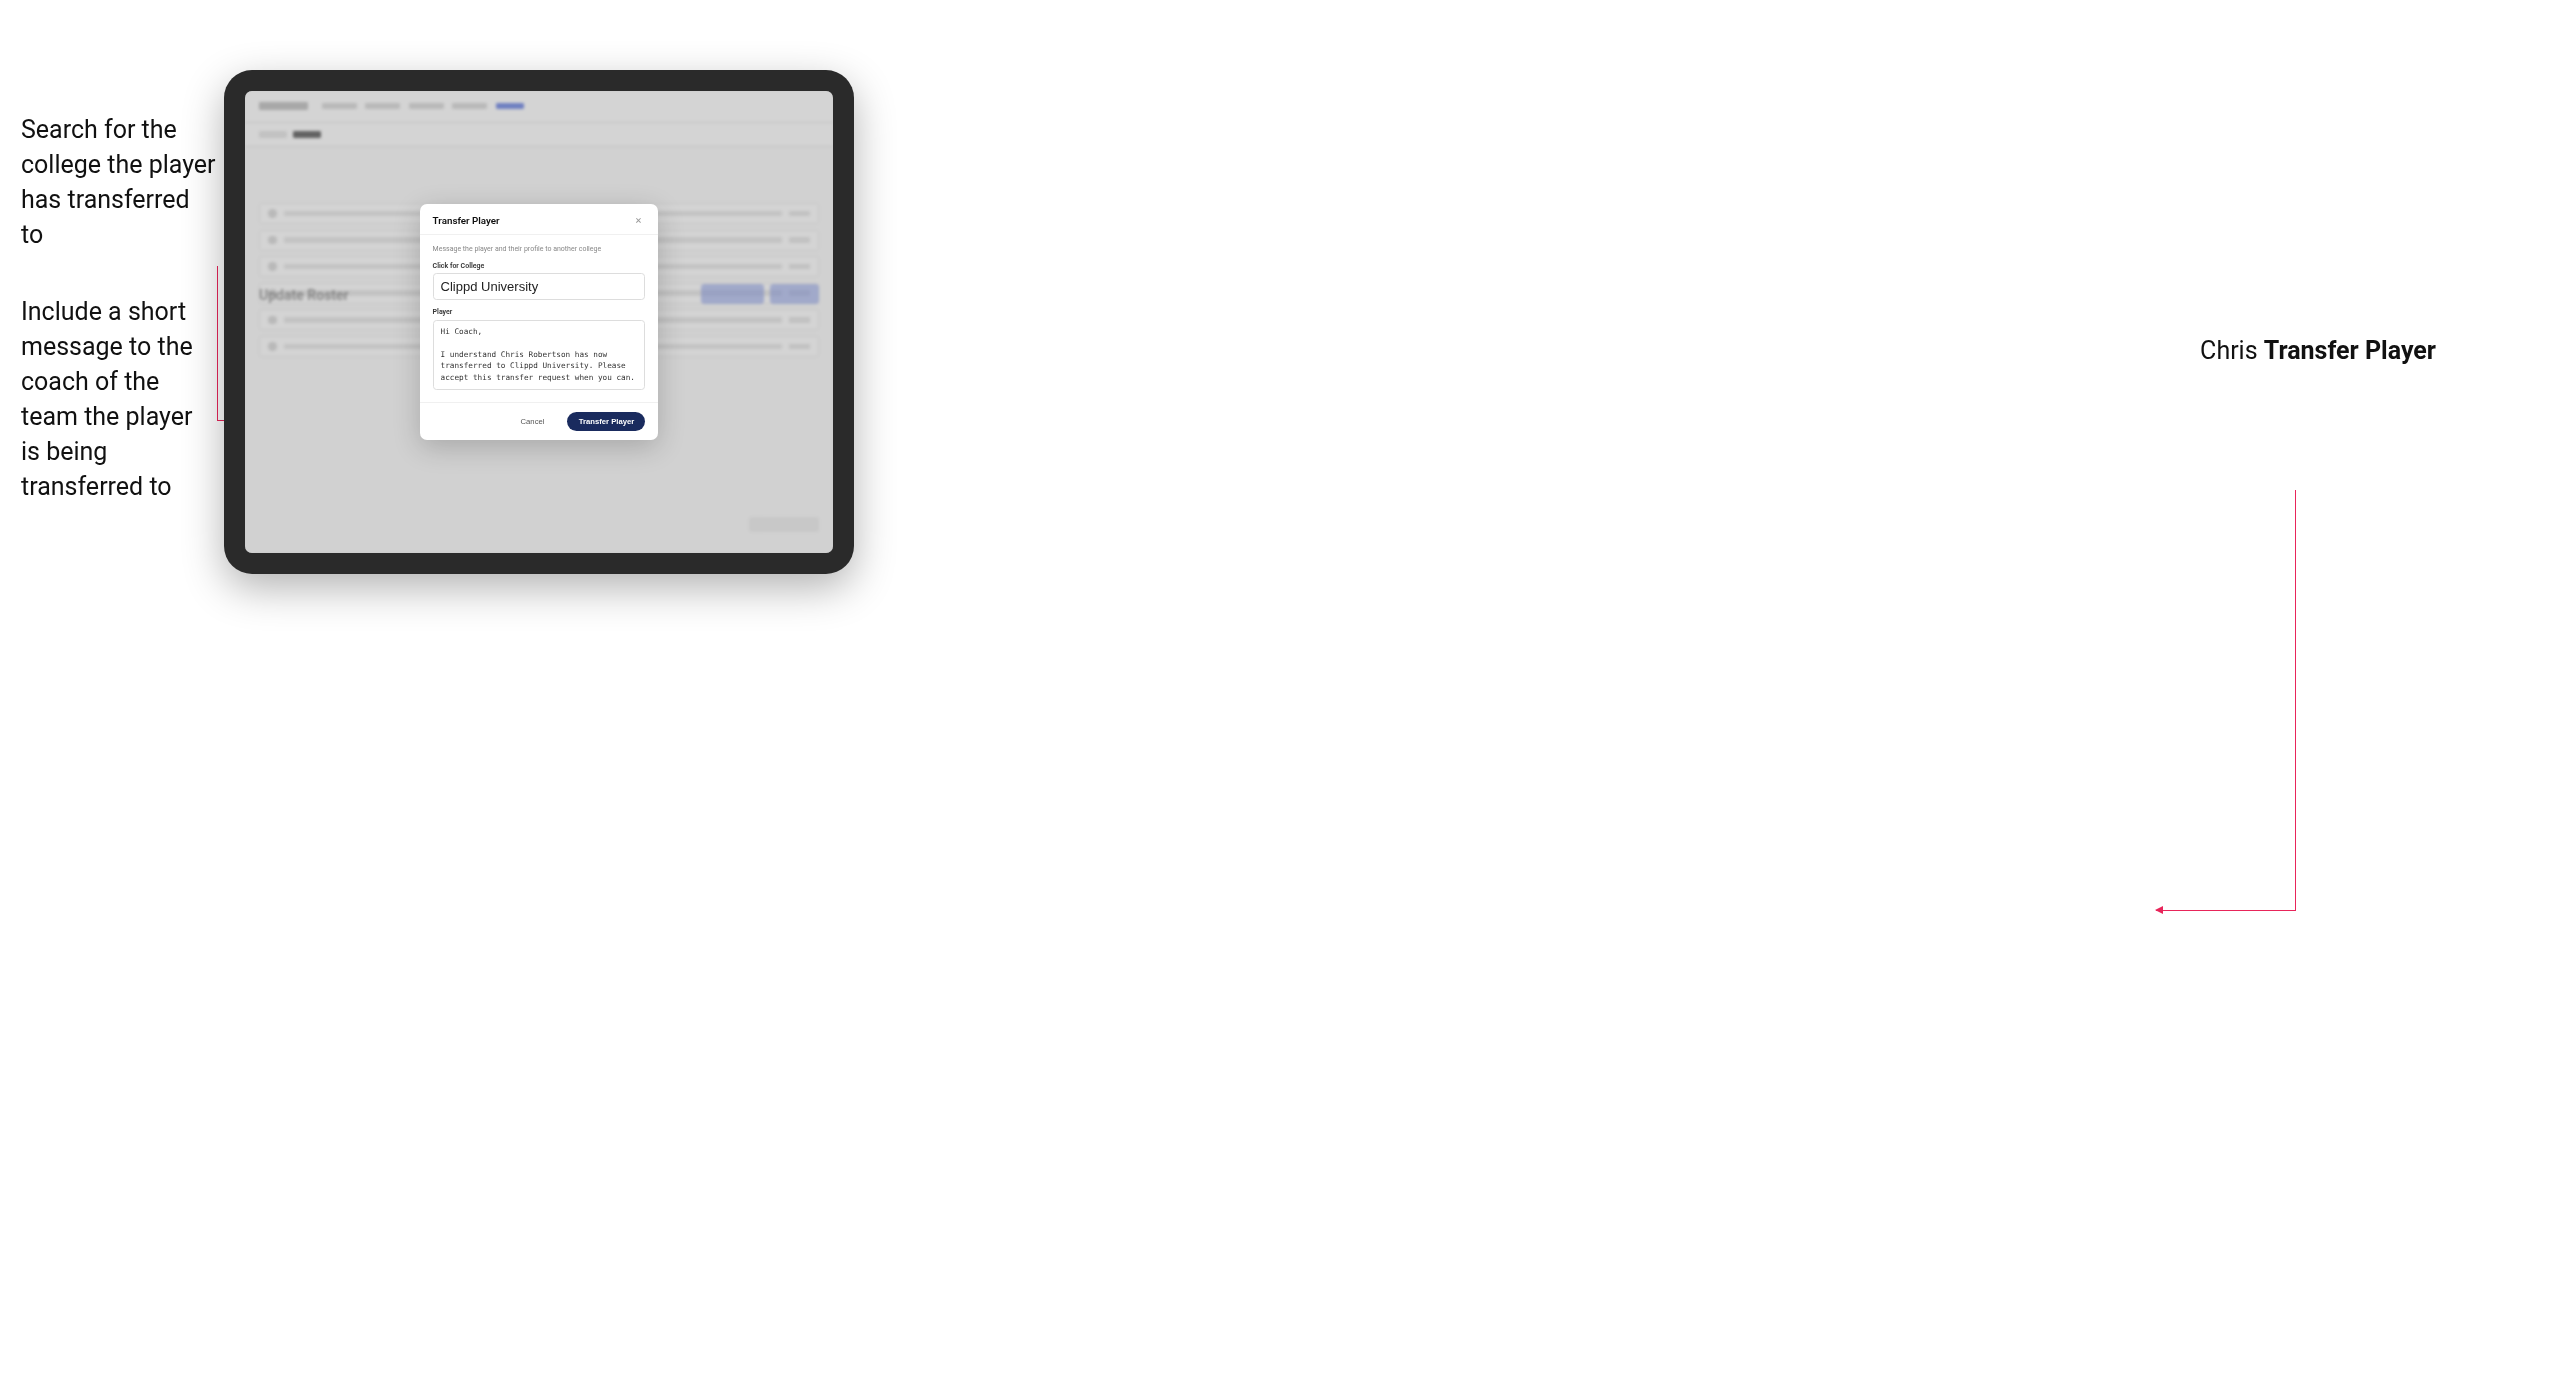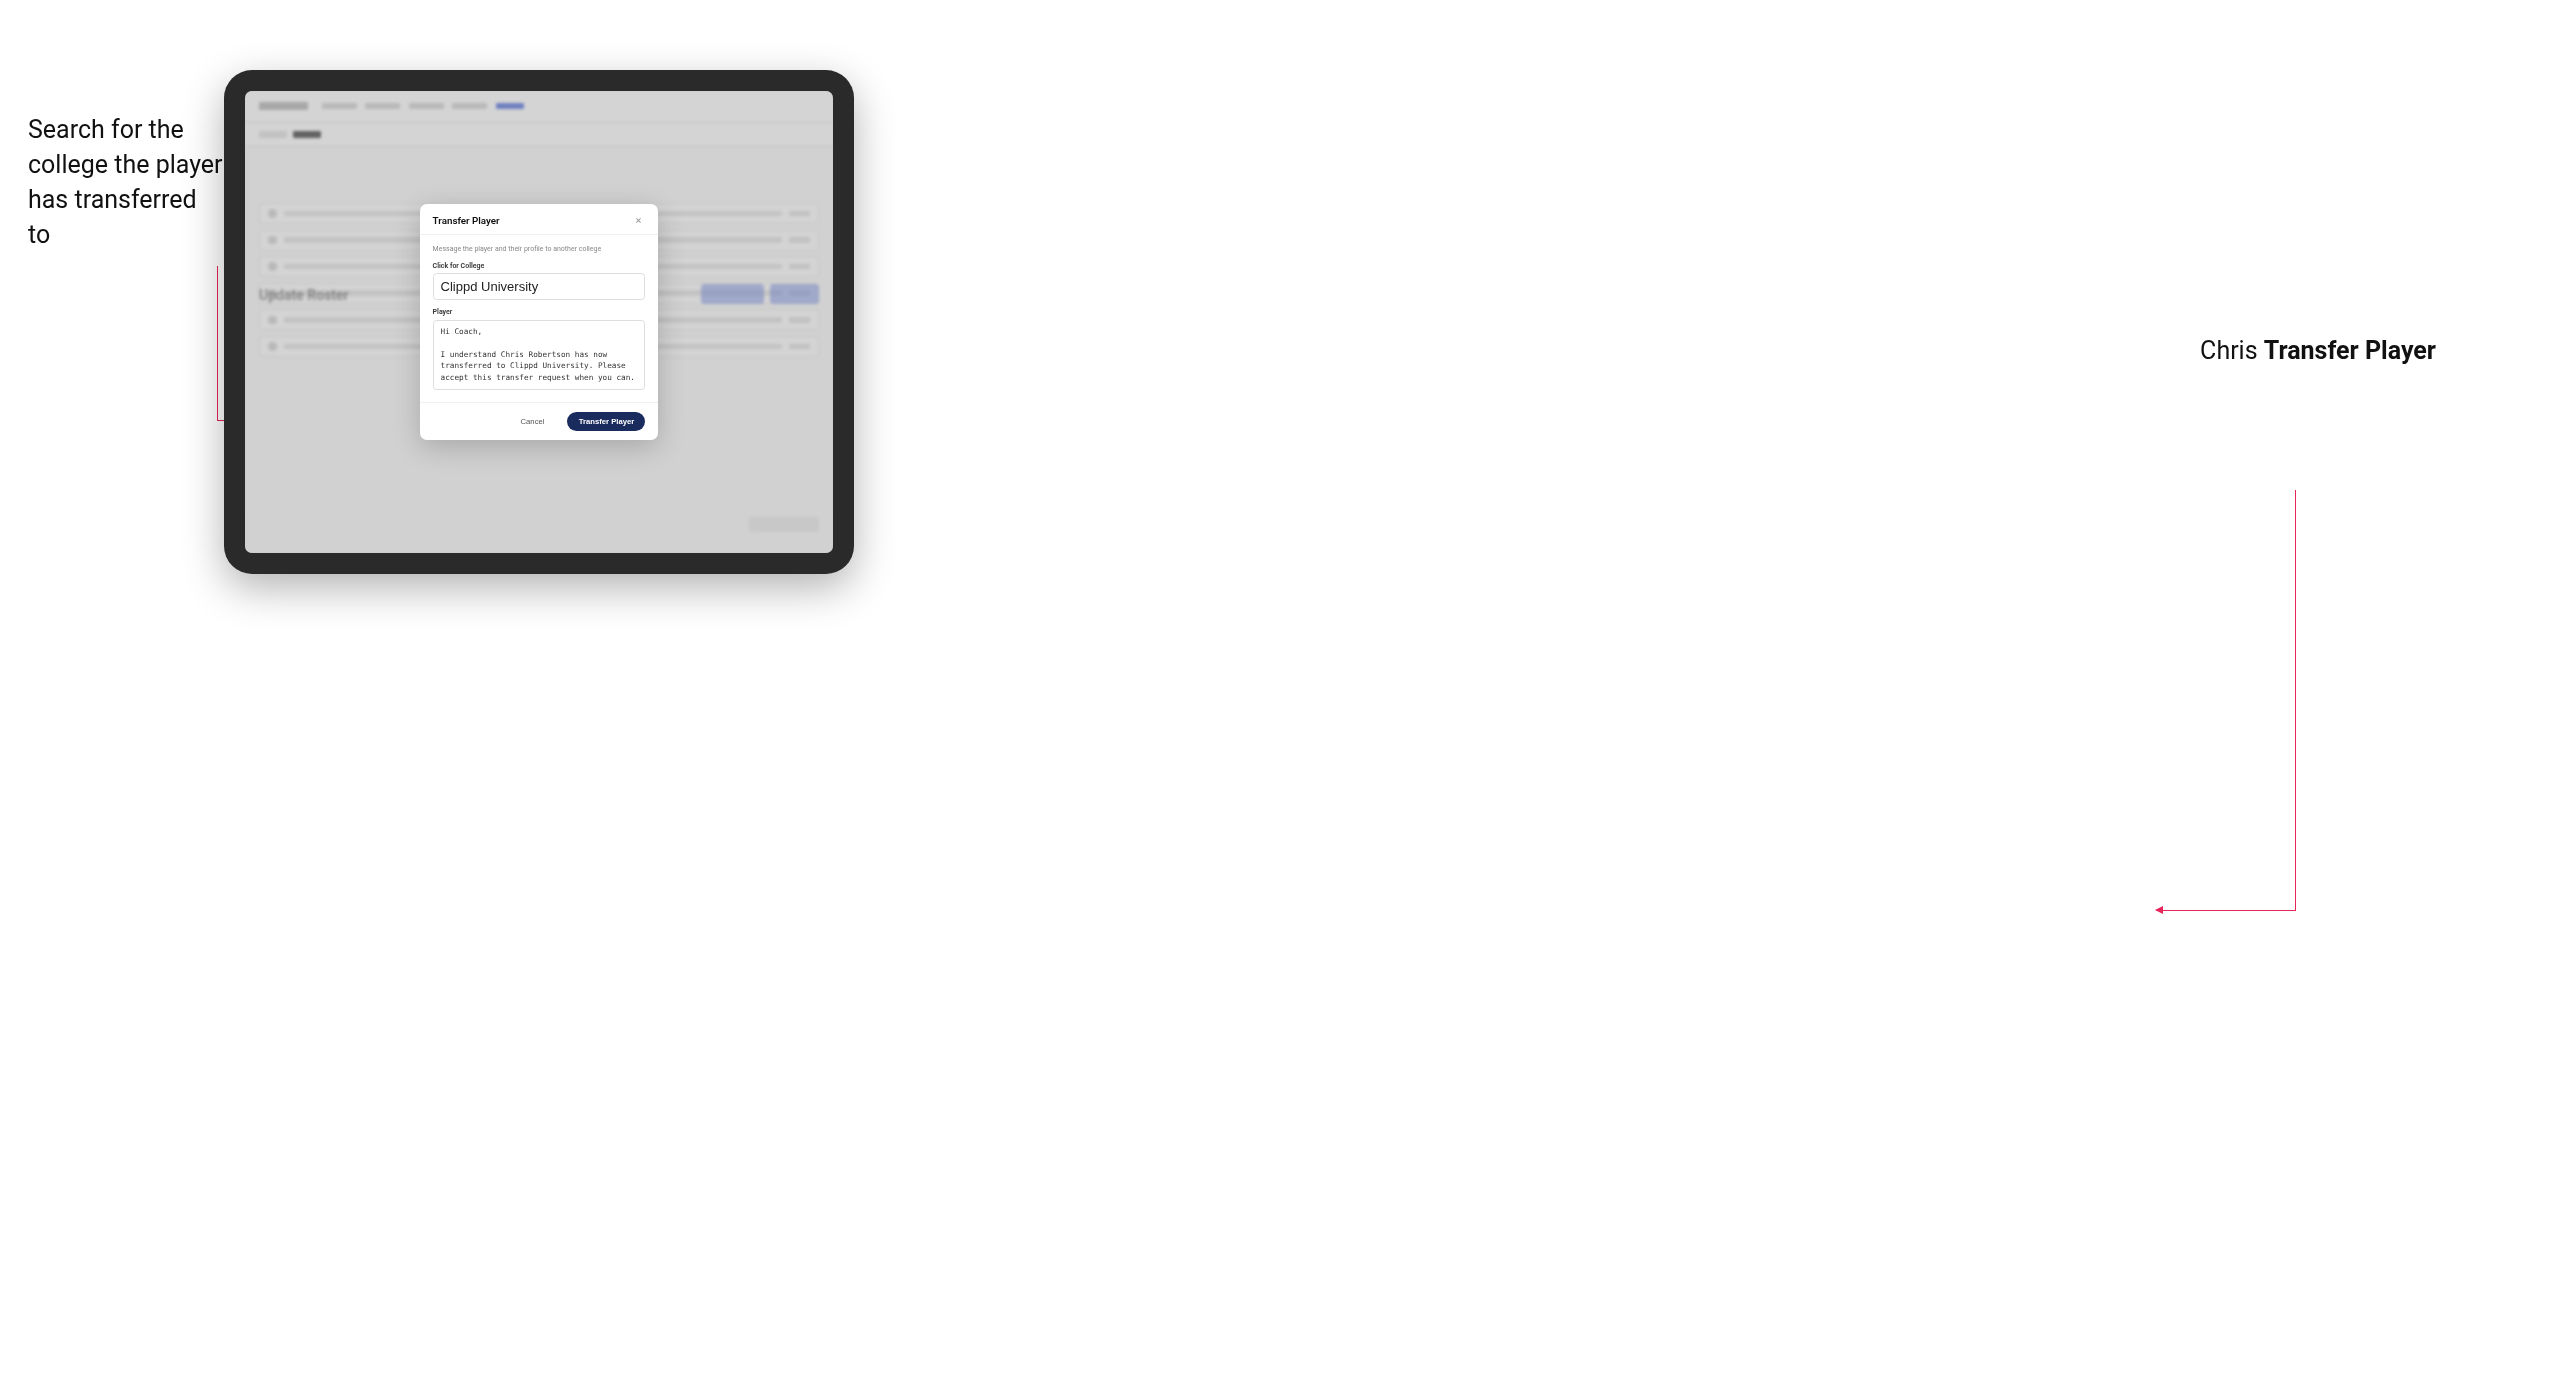--- a/index.html
+++ b/index.html
@@ -8,21 +8,21 @@
       font-family: -apple-system, BlinkMacSystemFont, 'Segoe UI', Roboto, sans-serif;
       width: 2576px;
       height: 1386px;
       position: relative;
       overflow: hidden;
     }
 
     
     .annotation-left {
       position: absolute;
-      left: 28px;
+      left: 21px;
       top: 112px;
       width: 196px;
       font-size: 25px;
       line-height: 1.4;
       color: #111;
     }
 
     .annotation-left p {
       margin-bottom: 42px;
     }
@@ -383,20 +383,21 @@
       background: #ddd;
       border-radius: 2.8px;
       opacity: 0.6;
     }
   </style>
 </head>
 <body>
 
 <div class="annotation-left">
   <p>Search for the college the player has transferred to</p>
+  <p>Include a short message to the coach of the team the player is being transferred to</p>
 </div>
 
 <div class="annotation-right">
   <span>Chris </span><strong>Transfer Player</strong>
 </div>
 
 <div class="arrow-left-vertical"></div>
 <div class="arrow-left"></div>
 
 <div class="arrow-right-vertical"></div>

